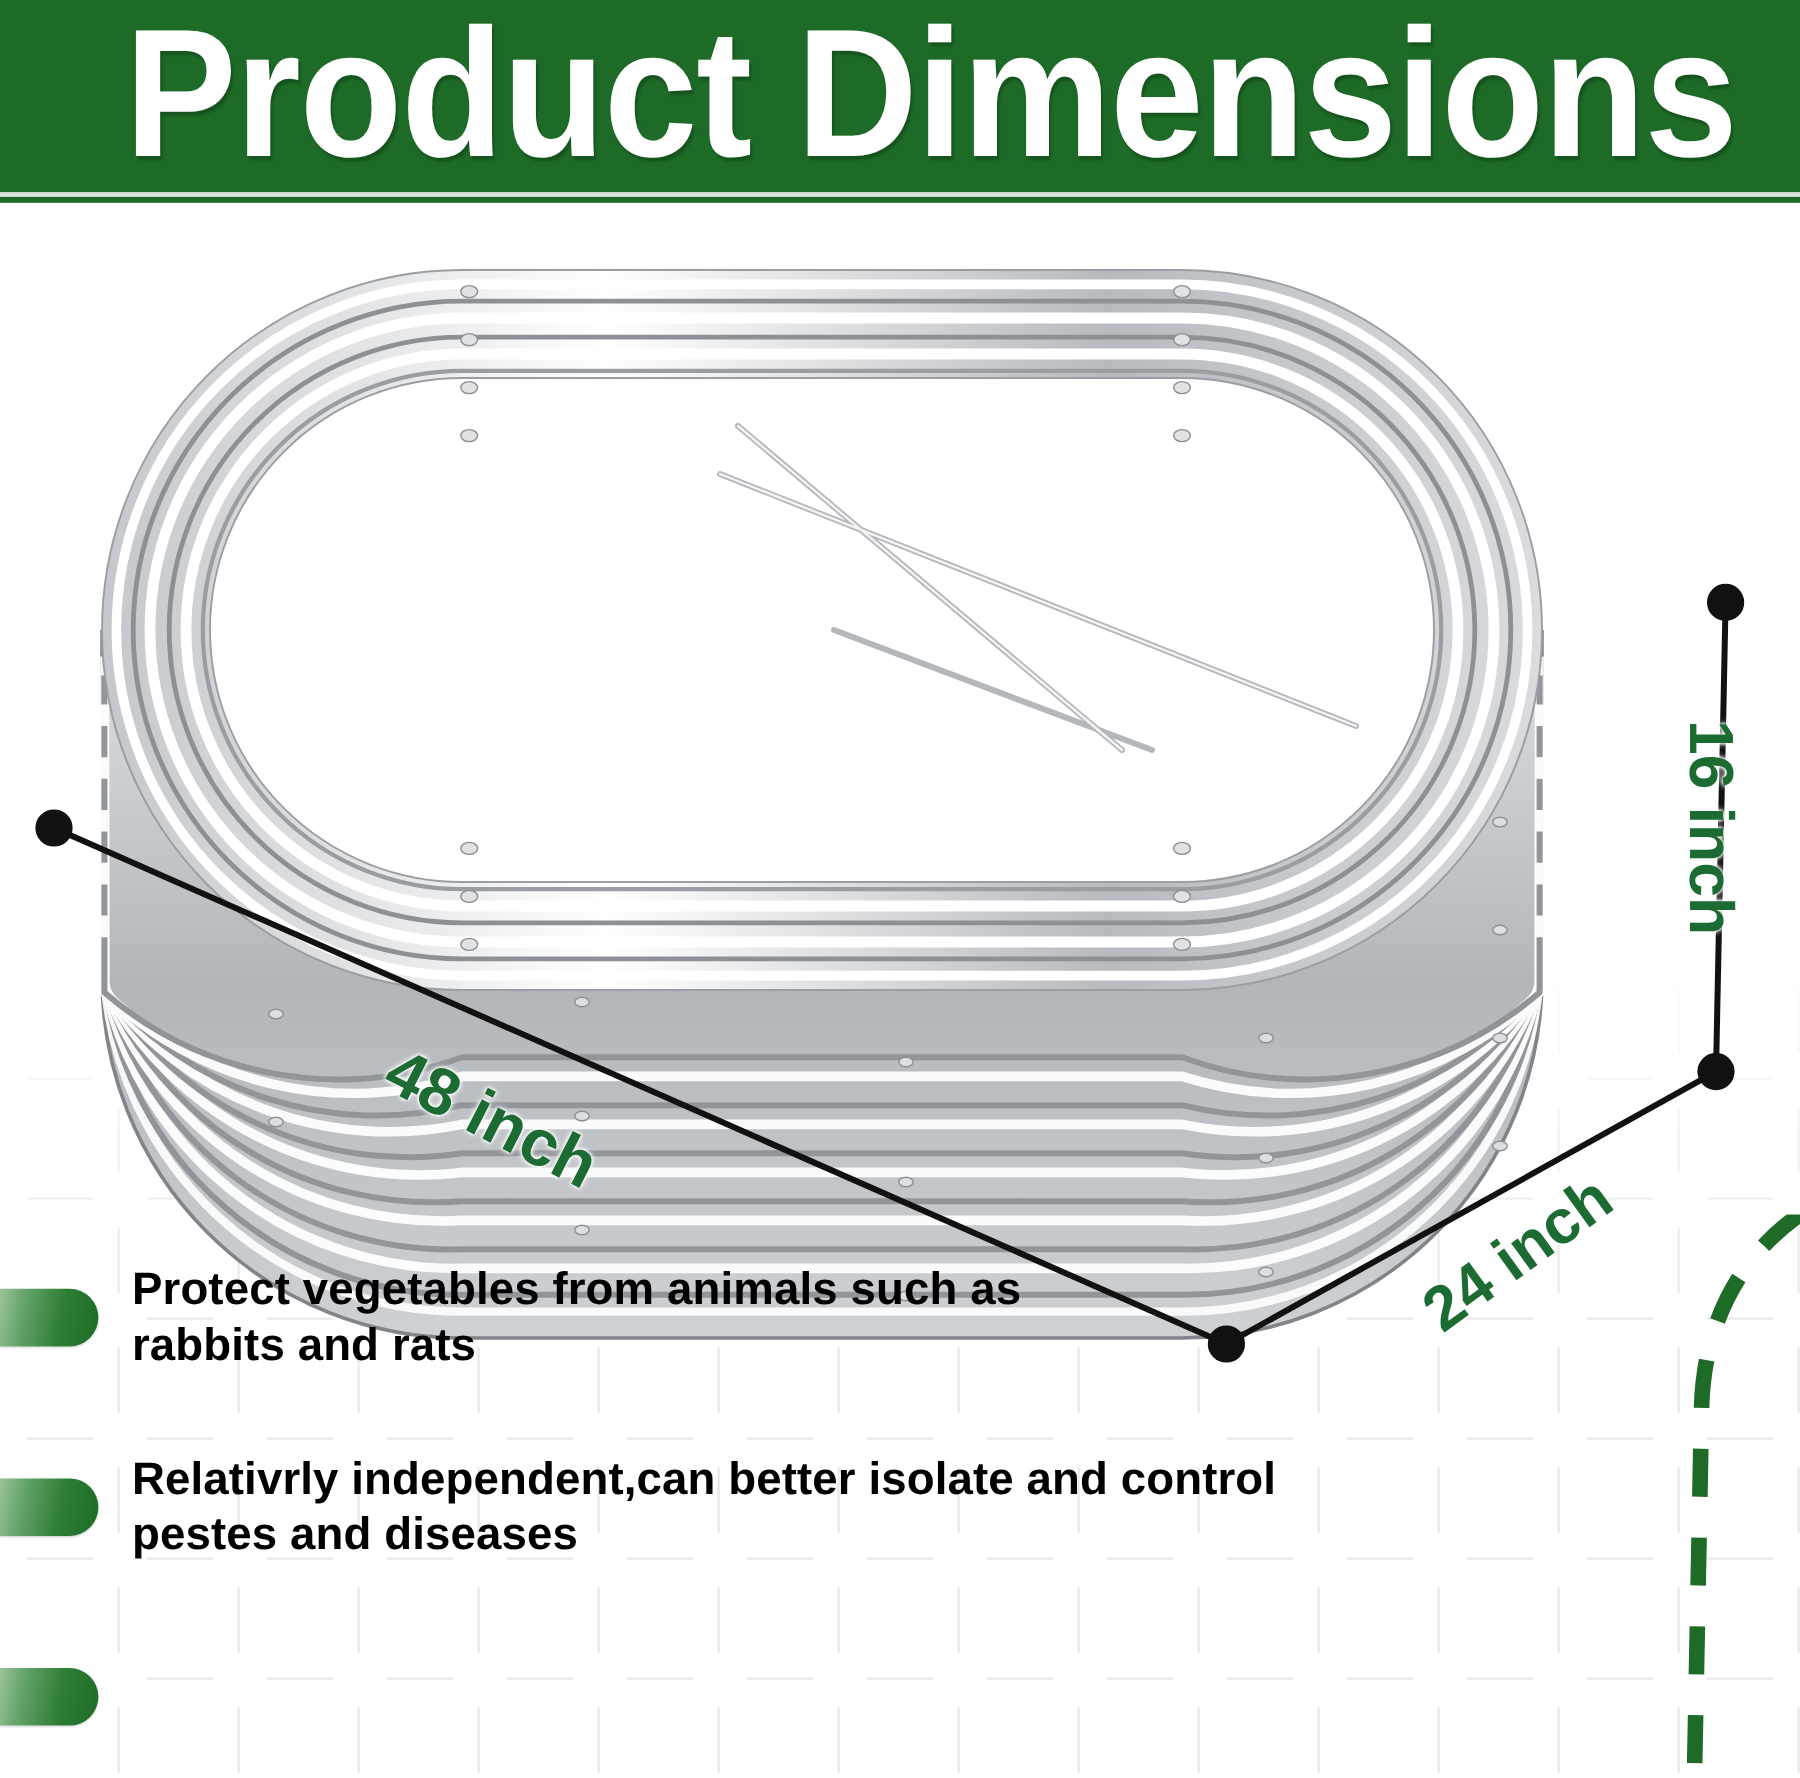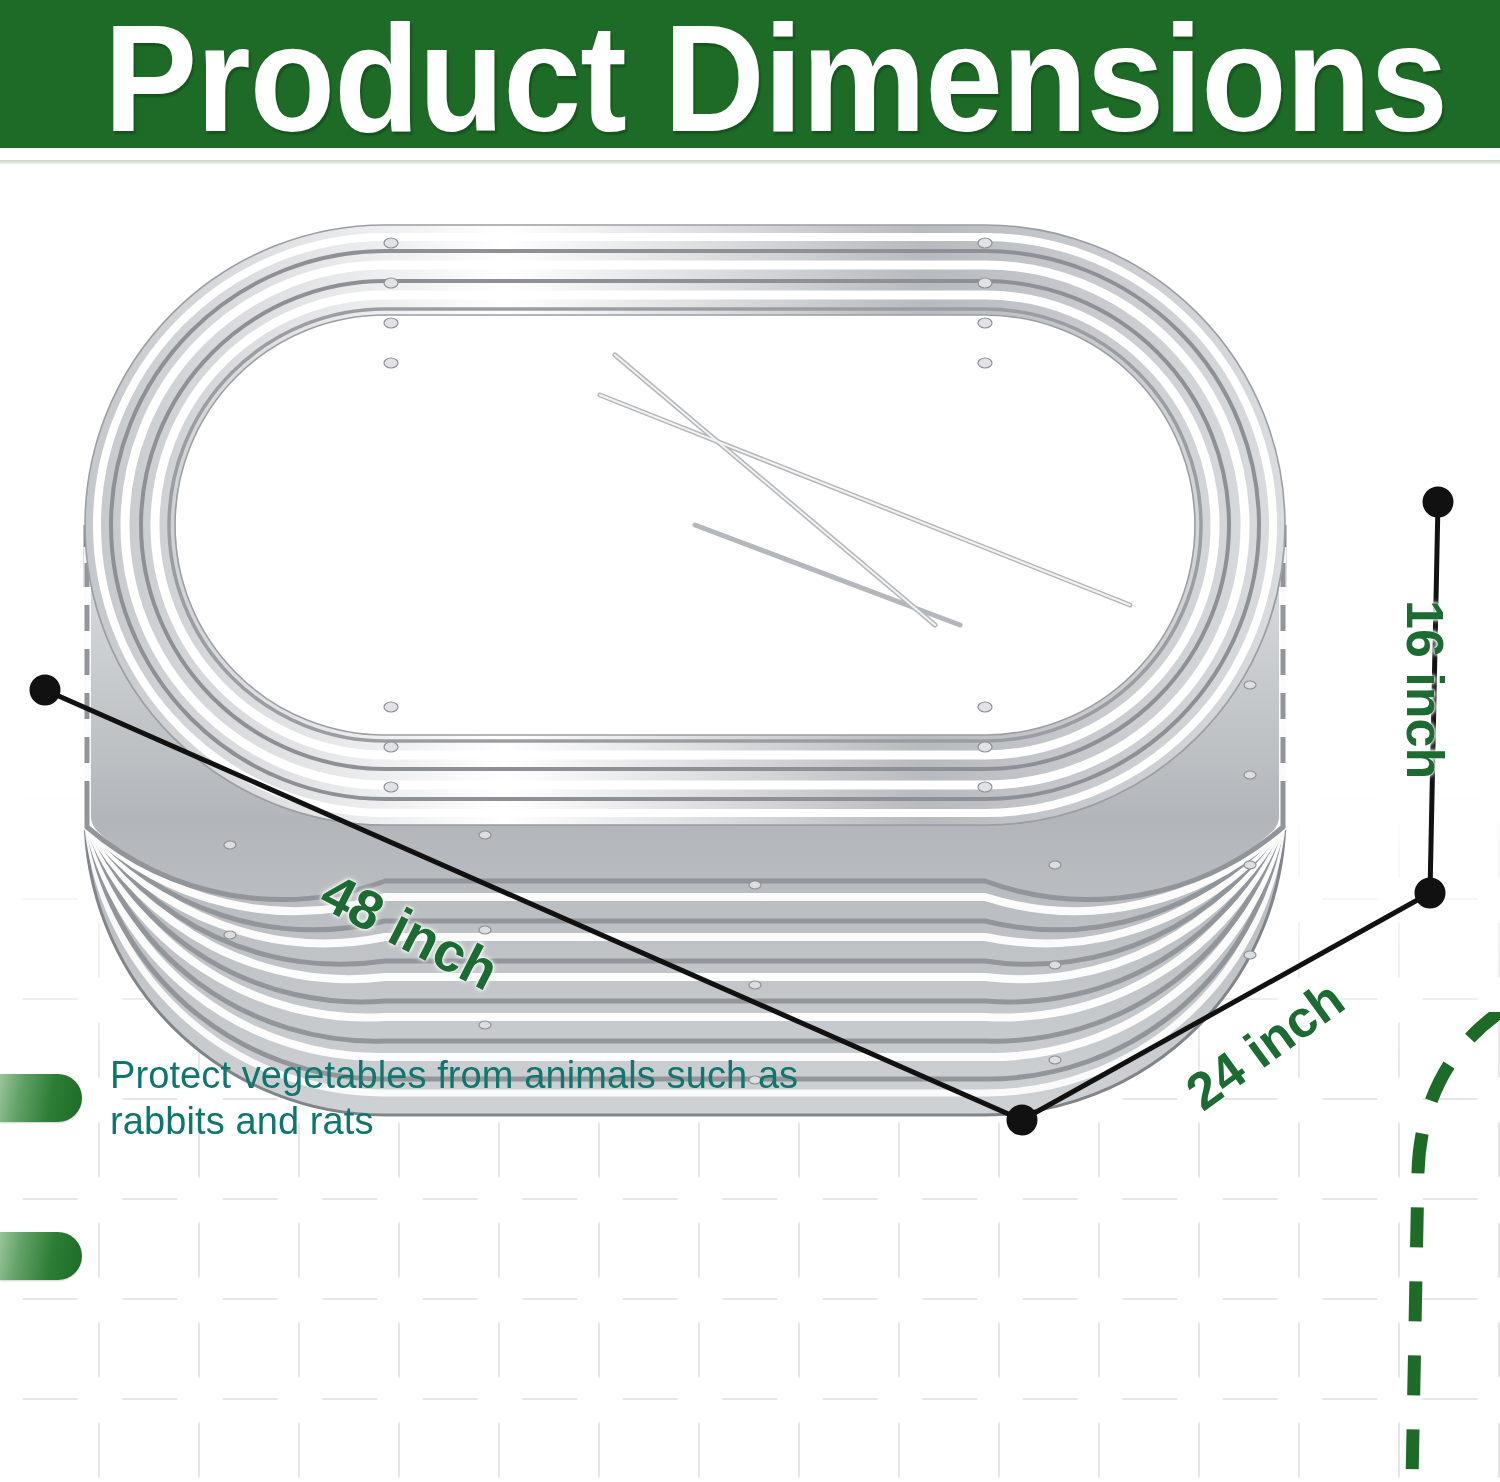--- a/index.html
+++ b/index.html
@@ -31,21 +31,21 @@
       radial-gradient(circle at 100px 100px, rgba(255,255,255,1) 0 22px, rgba(255,255,255,0) 23px);
     background-size:100px 100px;
   }
   #bg-texture .fade{
     position:absolute; left:0; top:0; width:1500px; height:1482px;
     background:linear-gradient(to bottom,#fff 0,#fff 52%,rgba(255,255,255,.55) 62%,rgba(255,255,255,0) 74%);
   }
 
   
   #header-banner{
-    position:absolute; left:0; top:0; width:1500px; height:148px; z-index:6;
+    position:absolute; left:0; top:0; width:1500px; height:169px; z-index:6;
     background:#1d6b27; overflow:hidden;
   }
   #header-banner .title{
     position:absolute; left:104px; top:-2px;
     font-family:"Liberation Sans", sans-serif;
     font-weight:bold; font-size:152px; line-height:160px; color:#ffffff;
     letter-spacing:-1px;
     transform:scaleX(.92); transform-origin:left center;
     text-shadow:2px 3px 2px rgba(0,0,0,.22);
     white-space:nowrap;
@@ -83,21 +83,21 @@
     position:relative; display:flex; align-items:flex-start;
     margin-bottom:40px; min-height:118px;
   }
   .feature-bullet{
     flex:0 0 auto; width:82px; height:48px; margin-top:22px; margin-right:28px;
     border-radius:0 26px 26px 0;
     background:linear-gradient(100deg,#9bc49b 0%,#63a269 25%,#2e7d34 62%,#1d6b27 100%);
     box-shadow:0 1px 2px rgba(0,0,0,.18);
   }
   .feature-text{
-    flex:1 1 auto; color:#0f766e; font-weight:normal;
+    flex:1 1 auto; color:#000000; font-weight:bold;
     font-size:38px; line-height:46px; letter-spacing:.1px;
     font-family:"Liberation Sans", sans-serif;
     padding-right:60px; max-width:1310px;
   }
   #feature-row-1 .feature-text{ max-width:860px; }
   #feature-row-2 .feature-text{ max-width:1120px; }
 
   
   #decor-arc{
     position:absolute; right:0; bottom:0; width:200px; height:470px; z-index:5;
@@ -274,20 +274,24 @@
   <div class="dim-label" id="dim-label-16">16 inch</div>
 </div>
 
 <div id="feature-list">
 
   <div class="feature-row" id="feature-row-1">
     <div class="feature-bullet"></div>
     <div class="feature-text">Protect vegetables from animals such as rabbits and rats</div>
   </div>
 
+  <div class="feature-row" id="feature-row-2">
+    <div class="feature-bullet"></div>
+    <div class="feature-text">Relativrly independent,can better isolate and control pestes and diseases</div>
+  </div>
 
   <div class="feature-row" id="feature-row-3">
     <div class="feature-bullet"></div>
   </div>
 
 </div>
 
 <div id="decor-arc">
   <svg width="200" height="470" viewBox="0 0 200 470">
     <path d="M200,0 C150,35 120,90 118,160 L112,470" fill="none" stroke="#1d6b27" stroke-width="13" stroke-dasharray="40 34" stroke-linecap="butt"></path>

